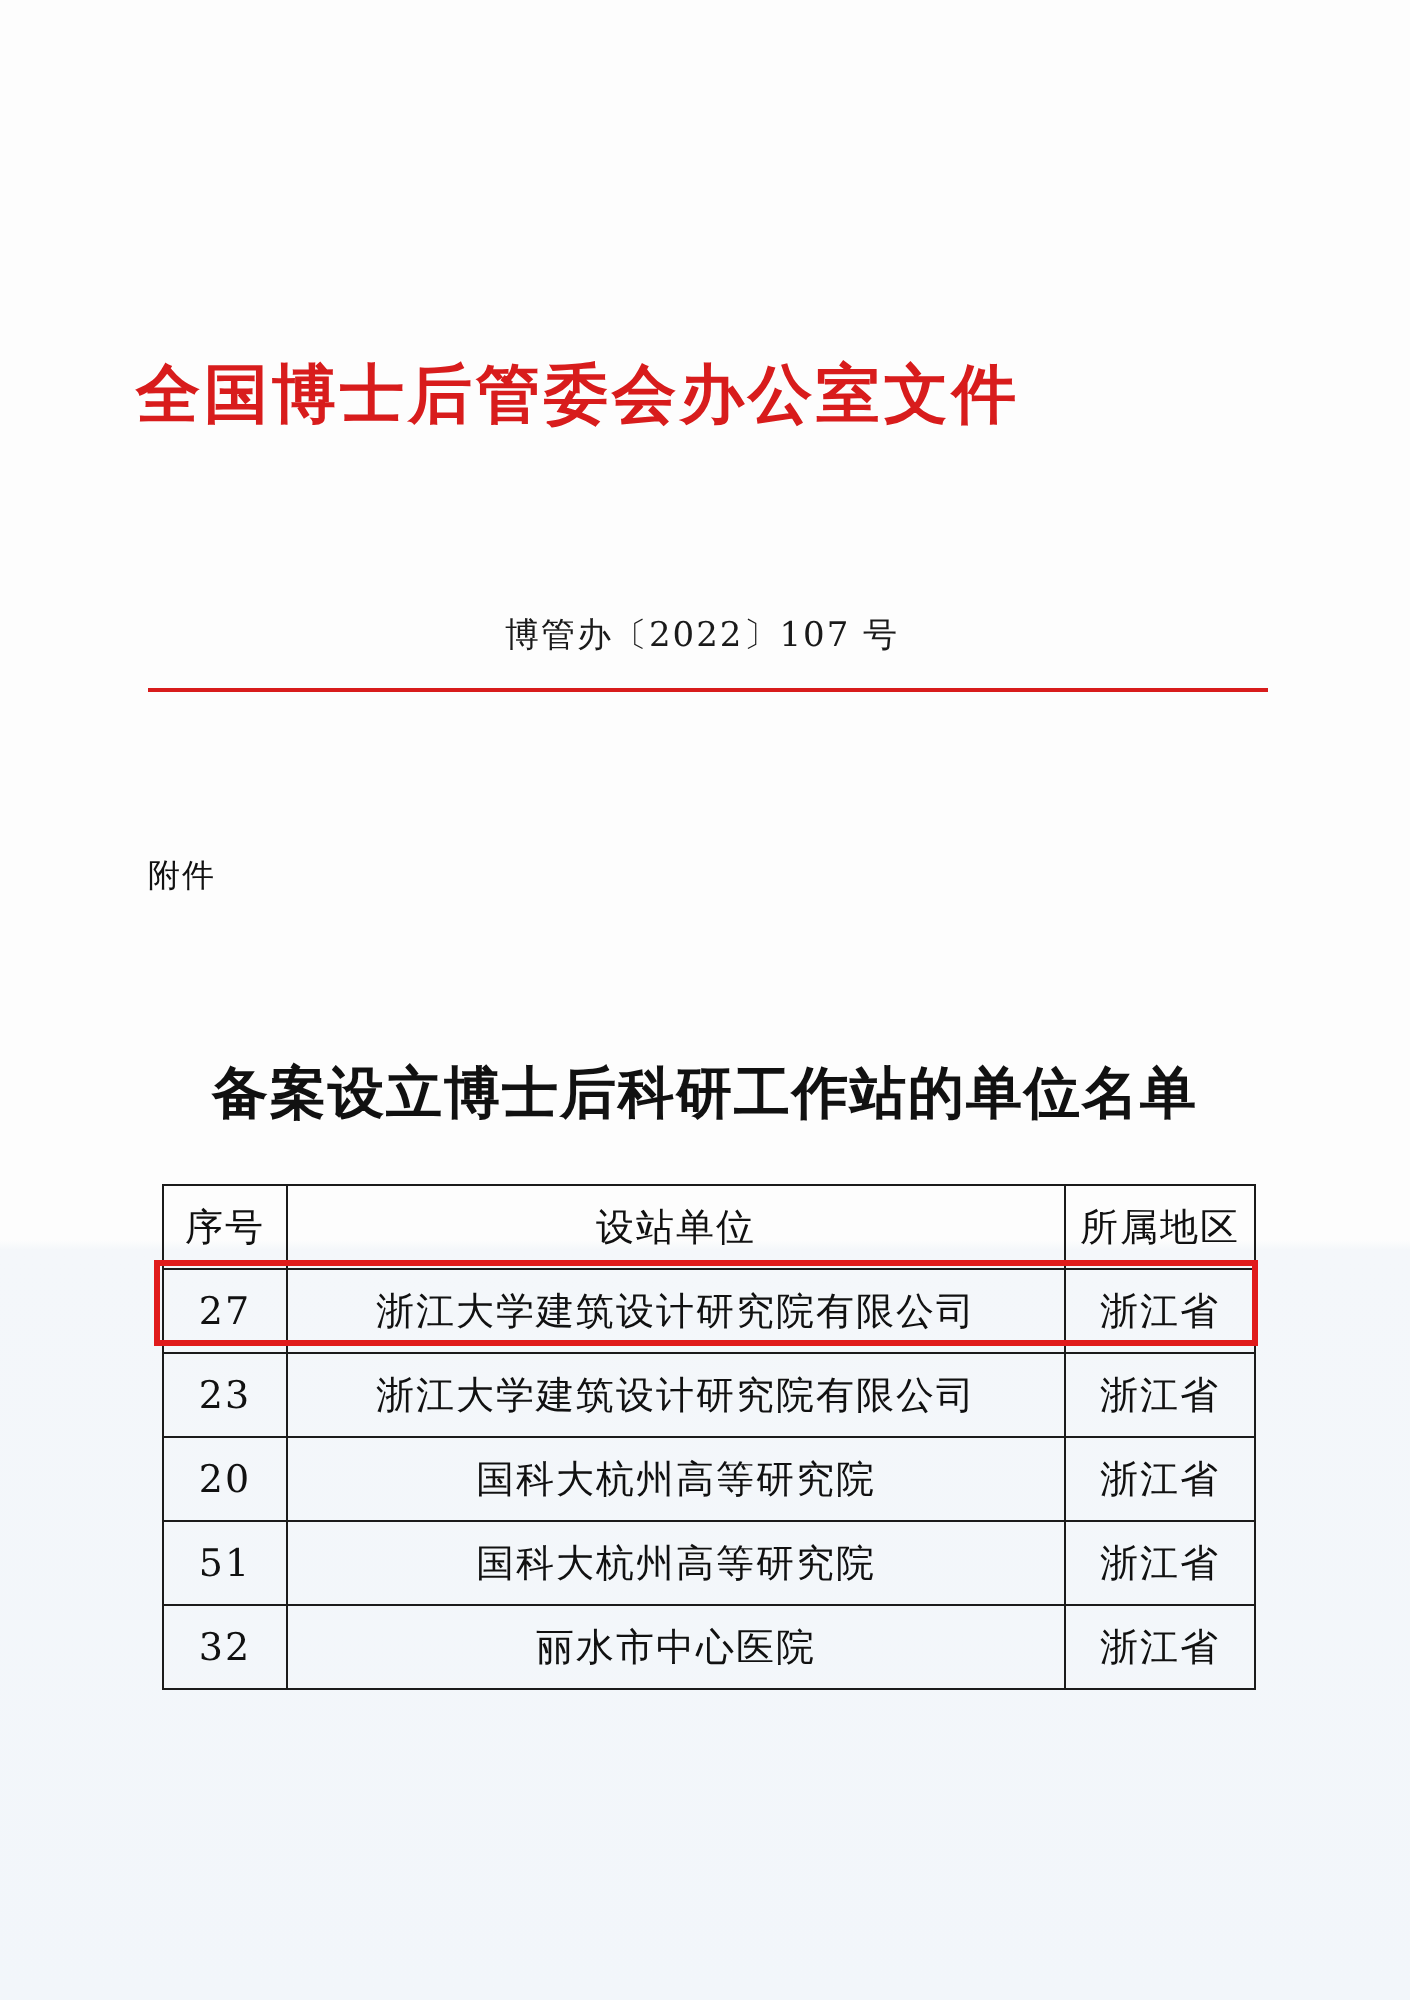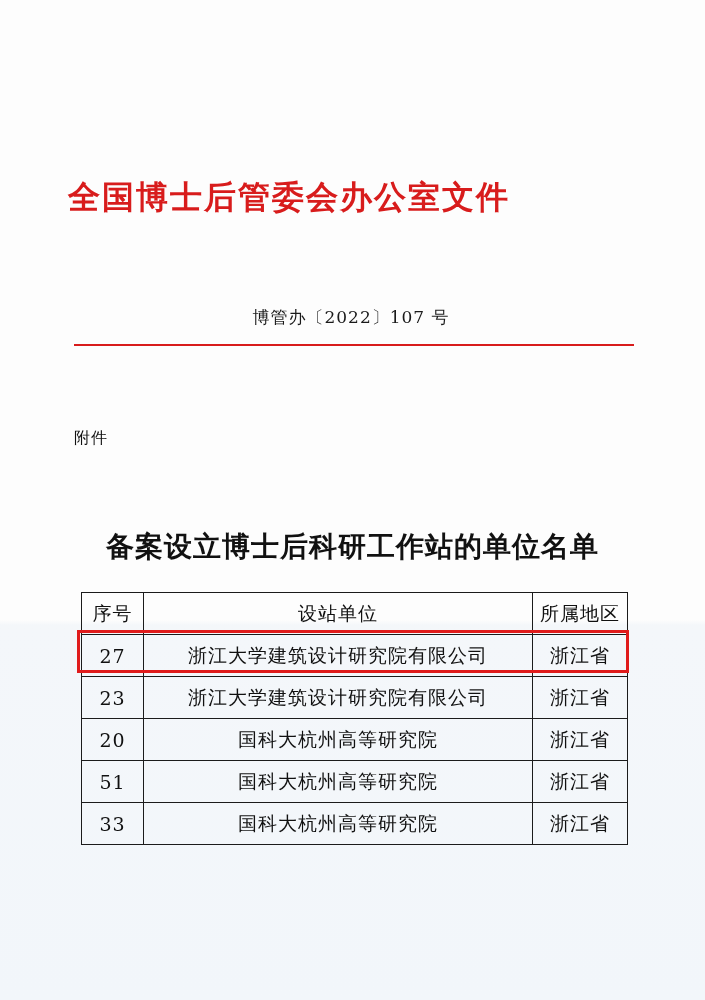--- a/index.html
+++ b/index.html
@@ -157,22 +157,22 @@
           <td>20</td>
           <td>国科大杭州高等研究院</td>
           <td>浙江省</td>
         </tr>
         <tr>
           <td>51</td>
           <td>国科大杭州高等研究院</td>
           <td>浙江省</td>
         </tr>
         <tr>
-          <td>33</td>
-          <td>国科大杭州高等研究院</td>
+          <td>32</td>
+          <td>丽水市中心医院</td>
           <td>浙江省</td>
         </tr>
       </tbody>
   </table>
 
   <div class="highlight-box"></div>
 
 </div>
 
 </body></html>

